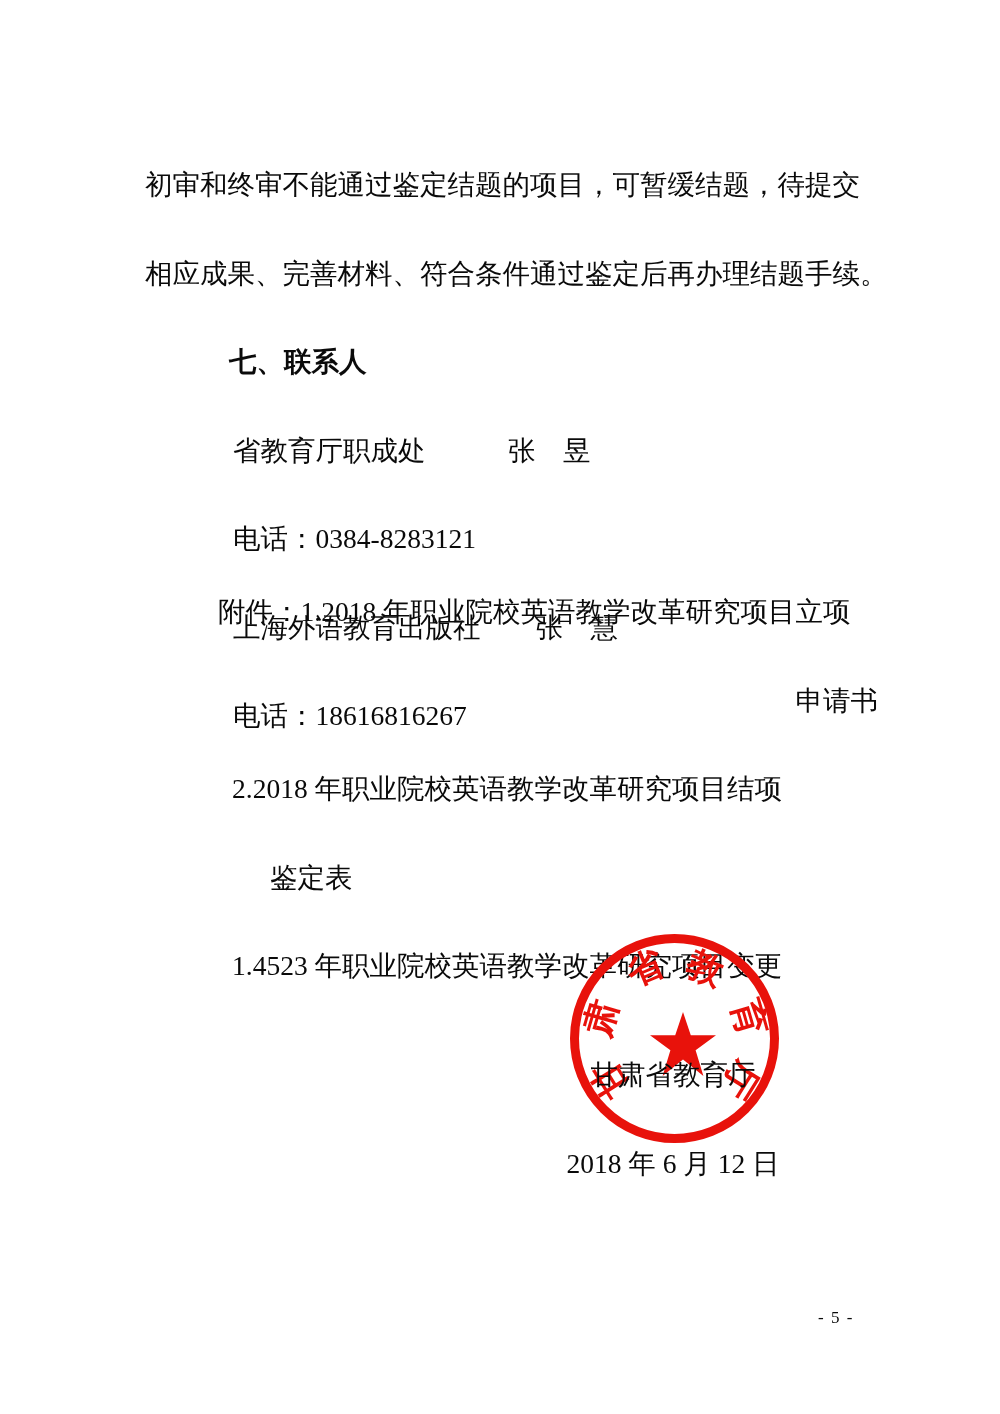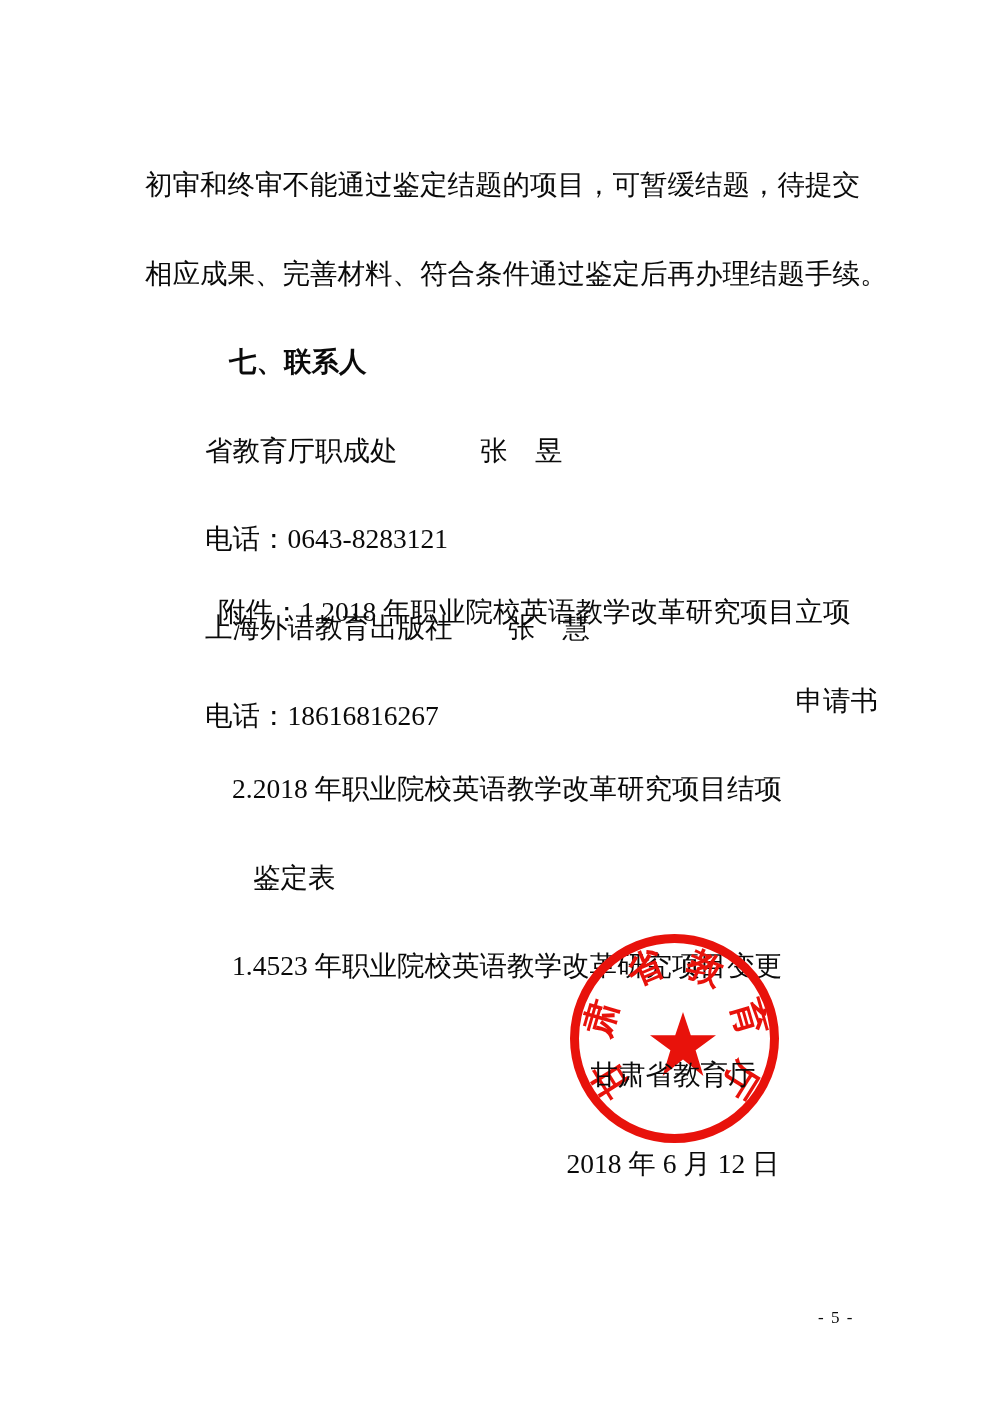--- a/index.html
+++ b/index.html
@@ -17,26 +17,26 @@
   .block { position: absolute; white-space: pre; }
   .line {
     font-size: 27.5px;
     line-height: 52.5px;
     height: 52.5px;
     white-space: pre;
   }
   
   .body-block { left: 145px; top: 123px; width: 730px; }
   .line.indent-heading { margin-left: 84px; font-weight: 700; font-family: "Liberation Sans", "DejaVu Sans", sans-serif; }
-  .line.indent-contact { margin-left: 60px; }
+  .line.indent-contact { margin-left: 88px; }
   
   .attach-block { left: 218px; top: 550px; width: 660px; }
   .line.at-cont1 { margin-left: 50px; text-align: right; }
   .line.at-item  { margin-left: 14px; }
-  .line.at-cont2 { margin-left: 35px; }
+  .line.at-cont2 { margin-left: 52px; }
   
   .sig-block {
     left: 673px; top: 1013px;
     transform: translateX(-50%);
     text-align: center;
     z-index: 3;
     font-family: Liberation Serif, serif;
   }
   
   .seal {
@@ -82,21 +82,21 @@
 </head>
 <body>
 
 <div class="page">
 
   <div class="block body-block">
     <div class="line">初审和终审不能通过鉴定结题的项目，可暂缓结题，待提交</div>
     <div class="line">相应成果、完善材料、符合条件通过鉴定后再办理结题手续。</div>
     <div class="line indent-heading">七、联系人</div>
     <div class="line indent-contact">省教育厅职成处　　　张　昱</div>
-    <div class="line indent-contact">电话：0643-8283121</div>
+    <div class="line indent-contact">电话：0384-8283121</div>
     <div class="line indent-contact">上海外语教育出版社　　张　慧</div>
     <div class="line indent-contact">电话：18616816267</div>
   </div>
 
   <div class="block attach-block">
     <div class="line">附件：1.2018 年职业院校英语教学改革研究项目立项</div>
     <div class="line at-cont1">申请书</div>
     <div class="line at-item">2.2018 年职业院校英语教学改革研究项目结项</div>
     <div class="line at-cont2">鉴定表</div>
     <div class="line at-item">1.4523 年职业院校英语教学改革研究项目变更</div>

